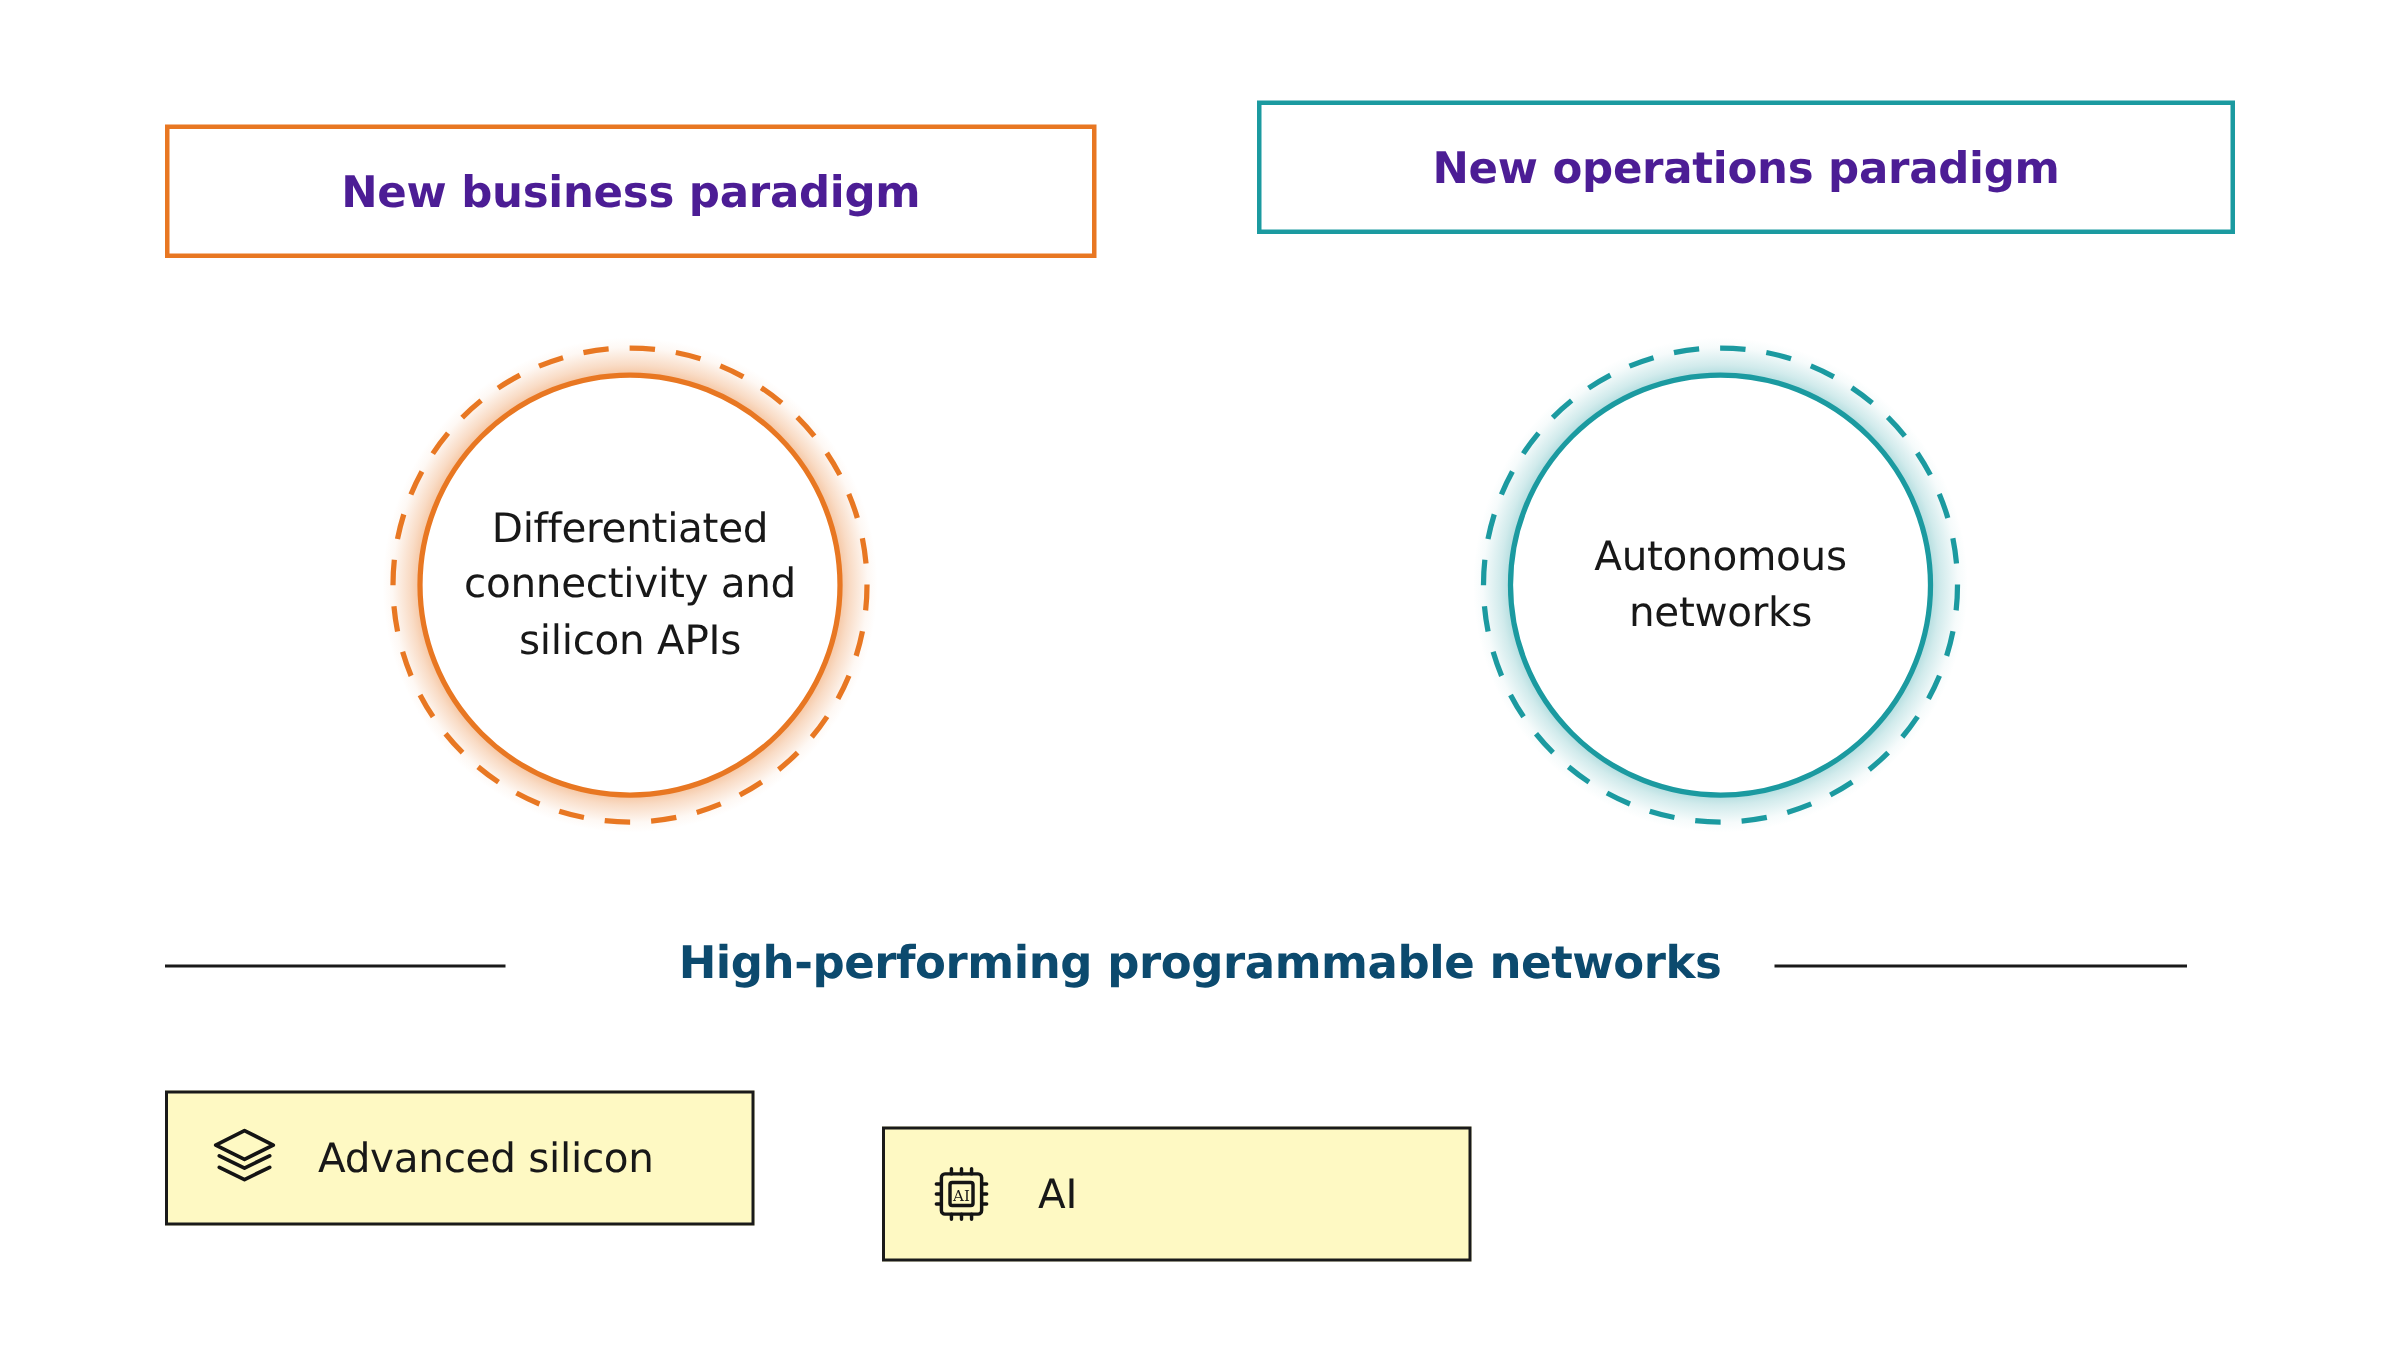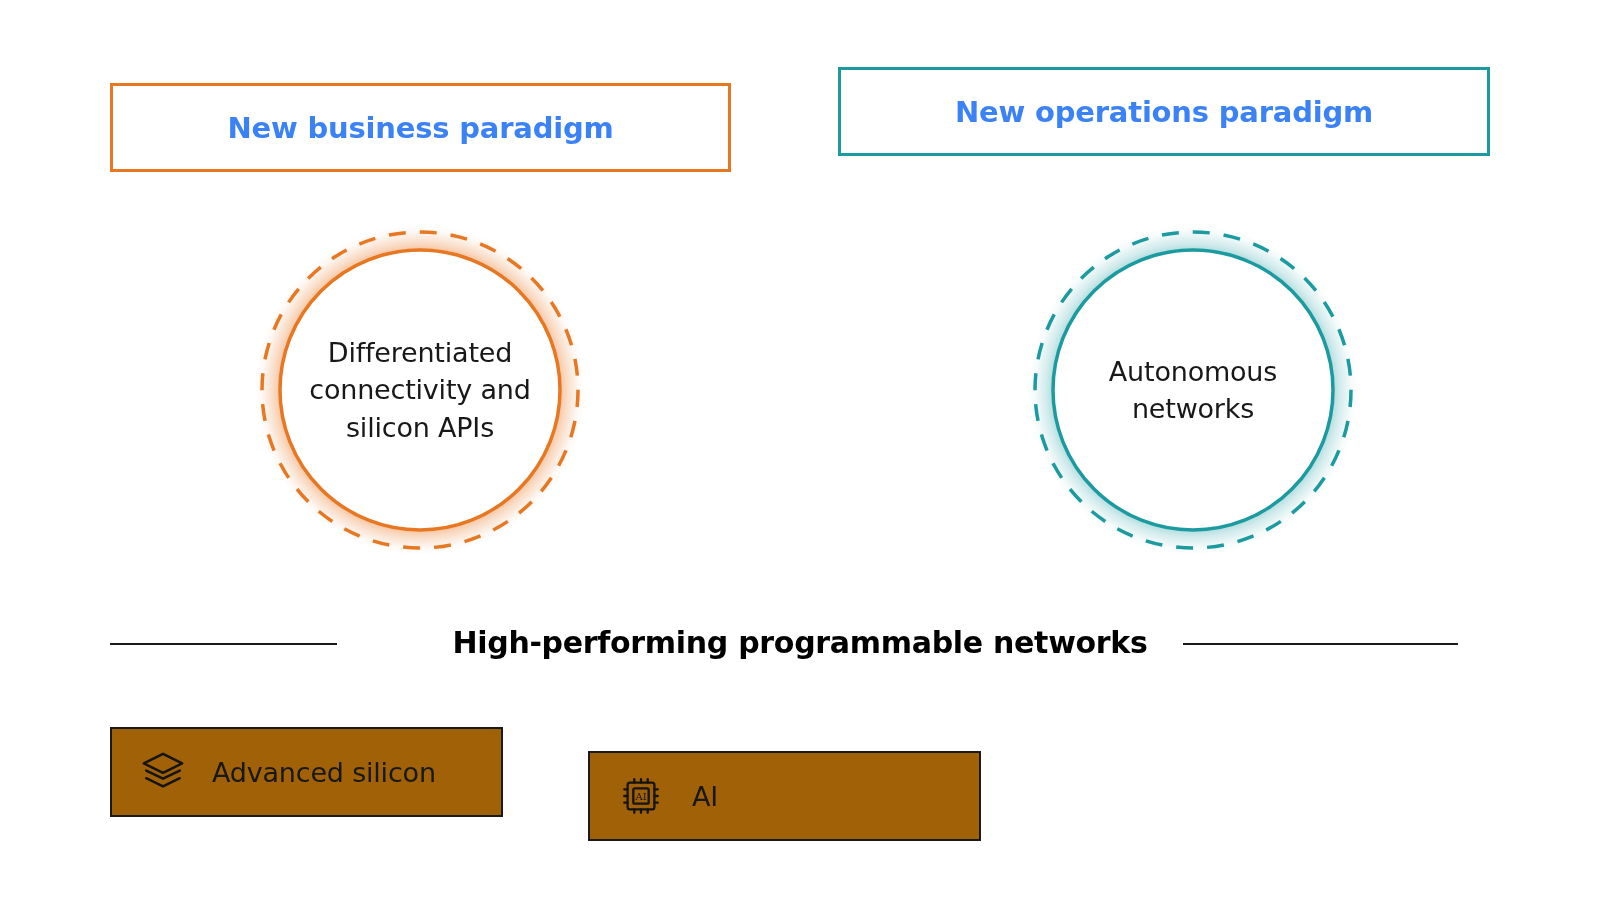--- a/index.html
+++ b/index.html
@@ -32,21 +32,21 @@
     align-items: center;
     justify-content: center;
     border-style: solid;
     border-width: 3px;
   }
   .paradigm-box .paradigm-label {
     font-family: "DejaVu Sans", sans-serif;
     font-weight: bold;
     font-size: 29px;
     letter-spacing: -0.2px;
-    color: #3b82f6;
+    color: #4c1d95;
     white-space: nowrap;
   }
   #box-business {
     left: 110px;
     top: 83px;
     width: 621px;
     height: 89px;
   }
   #box-operations {
     left: 838px;
@@ -55,21 +55,21 @@
     height: 89px;
   }
 
   
   .circle-group {
     position: absolute;
     width: 330px;
     height: 330px;
   }
   #circle-business-group { left: 255px; top: 225px; }
-  #circle-operations-group { left: 1028px; top: 225px; }
+  #circle-operations-group { left: 982px; top: 225px; }
 
   .circle-group svg {
     position: absolute;
     left: 0; top: 0;
     width: 330px;
     height: 330px;
     overflow: visible;
   }
 
   .circle-caption {
@@ -120,33 +120,33 @@
   #divider-title {
     position: absolute;
     left: 0;
     top: 0;
     width: 1600px;
     text-align: center;
     font-family: "DejaVu Sans", sans-serif;
     font-weight: bold;
     font-size: 30px;
     letter-spacing: -0.3px;
-    color: #000000;
+    color: #0c4a6e;
     line-height: 46px;
   }
 
   
   .foundation-box {
     position: absolute;
     box-sizing: border-box;
     top: 727px;
     height: 90px;
     width: 393px;
     border: 2px solid #1a1a1a;
-    background: #a16207;
+    background: #fef9c3;
     display: flex;
     align-items: center;
     padding-left: 26px;
   }
   #foundation-box-0 { left: 110px; }
   #foundation-box-1 { left: 588px; margin-top: 24px; }
   #foundation-box-2 { left: 1065px; }
 
   .foundation-icon {
     width: 50px;

